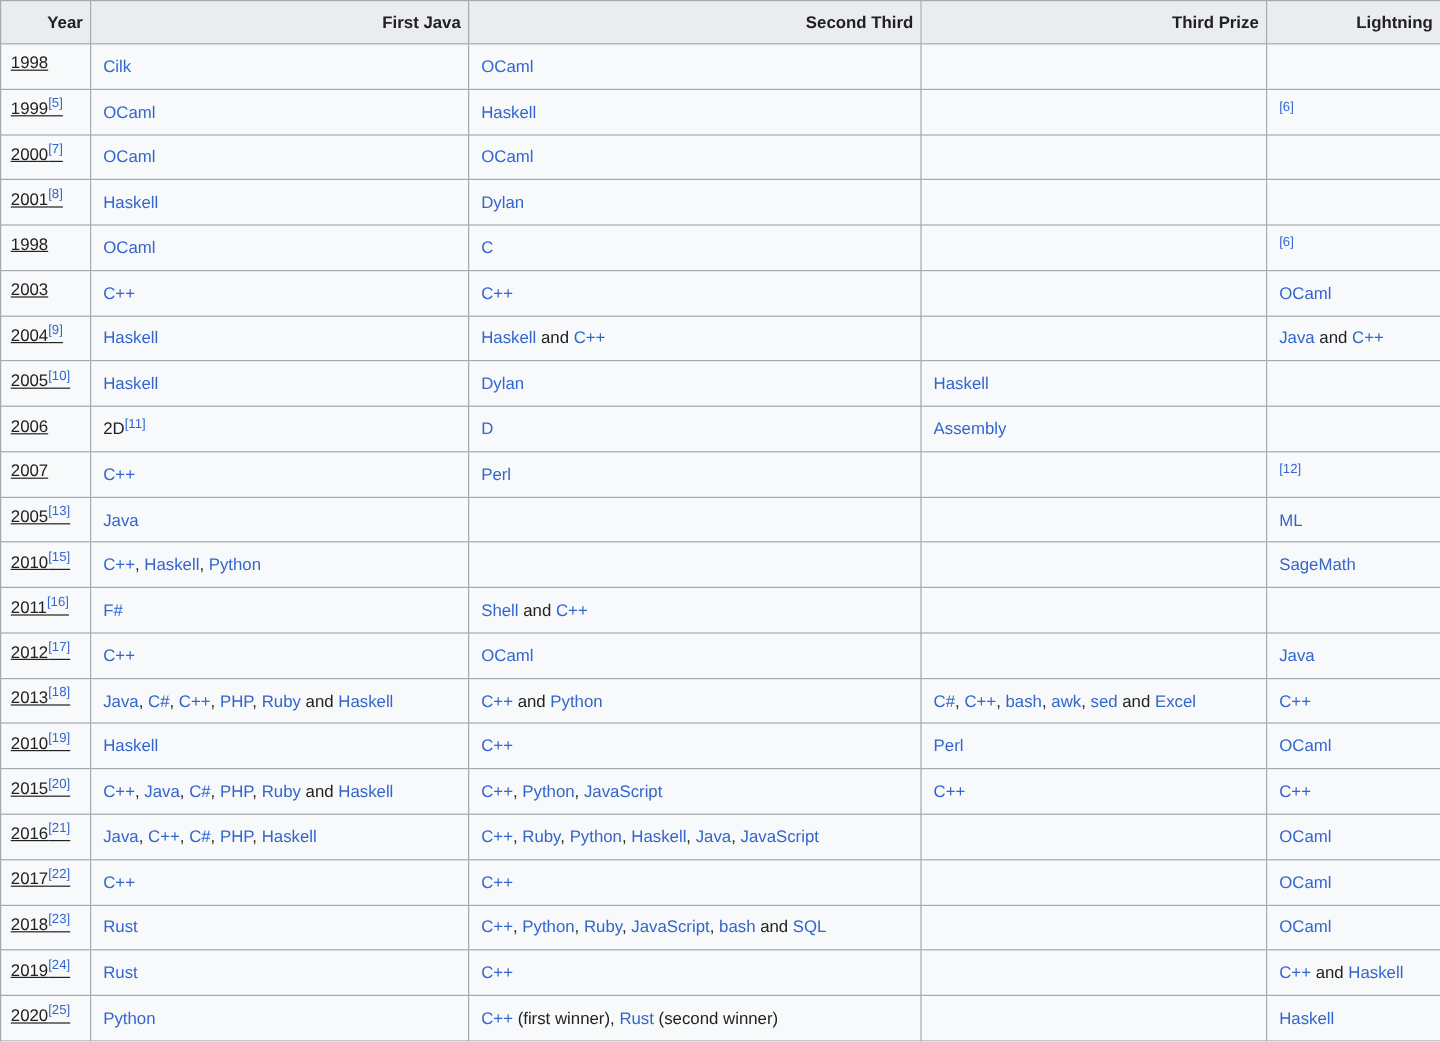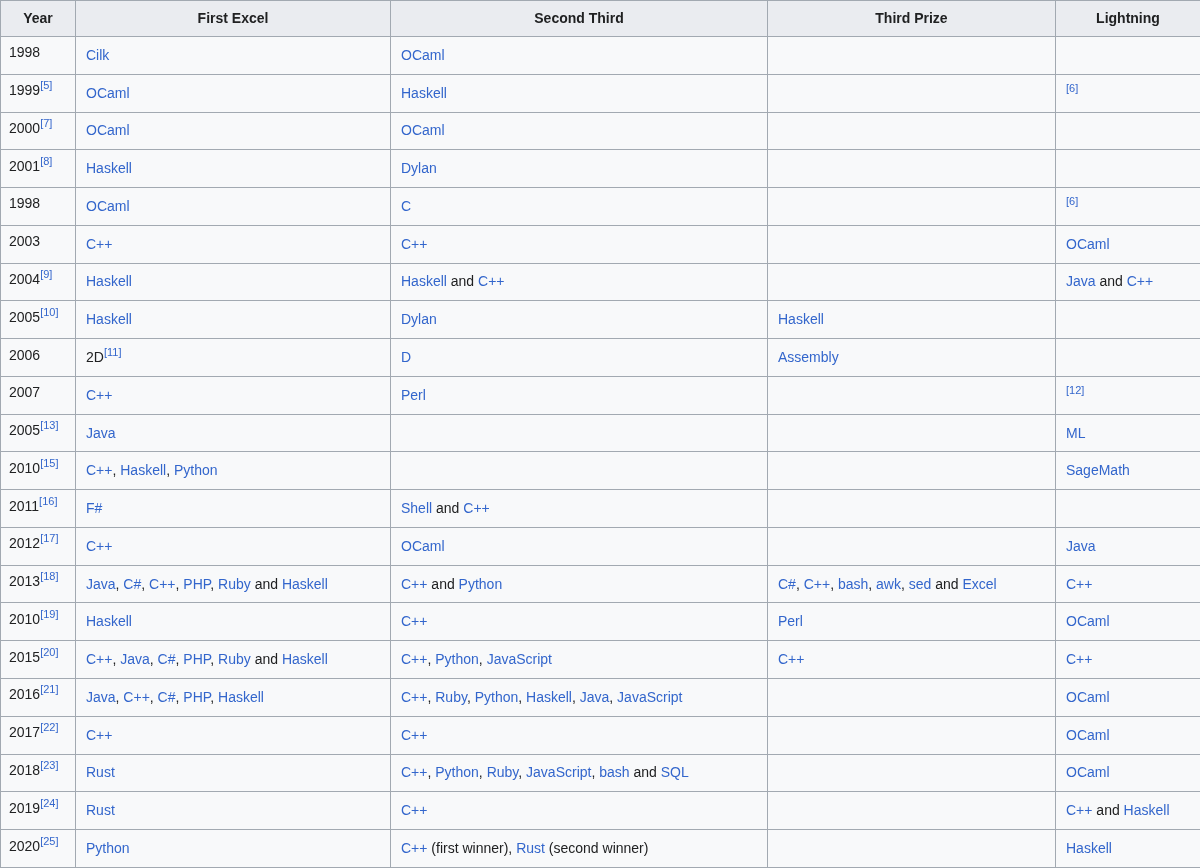--- a/index.html
+++ b/index.html
@@ -30,25 +30,25 @@
     border: 1px solid var(--border);
     vertical-align: middle;
     height: 36px;
     line-height: 21px;
     overflow: hidden;
     white-space: nowrap;
   }
   th {
     background: var(--header-bg);
     font-weight: bold;
-    text-align: center;
+    text-align: right;
     padding: 5px 6px;
   }
   td { padding: 5px 10px; text-align: left; }
-  td.year-cell { padding: 0 4px 5px 8px; }
+  td.year-cell { padding: 0 4px 5px 8px; text-decoration: underline; }
   a { color: var(--link); text-decoration: none; cursor: pointer; }
   sup {
     font-size: 11px;
     line-height: 0;
     vertical-align: super;
   }
 </style>
 </head>
 <body>
 
@@ -56,21 +56,21 @@
   <colgroup>
     <col class="c-year">
       <col class="c-first">
       <col class="c-second">
       <col class="c-third">
       <col class="c-light">
   </colgroup>
   <thead>
     <tr>
       <th>Year</th>
-      <th>First Excel</th>
+      <th>First Java</th>
       <th>Second Third</th>
       <th>Third Prize</th>
       <th>Lightning</th>
     </tr>
   </thead>
   <tbody id="table-body">
       <tr>
         <td class="year-cell"><span>1998</span></td>
         <td><a href="#">Cilk</a></td>
         <td><a href="#">OCaml</a></td>

